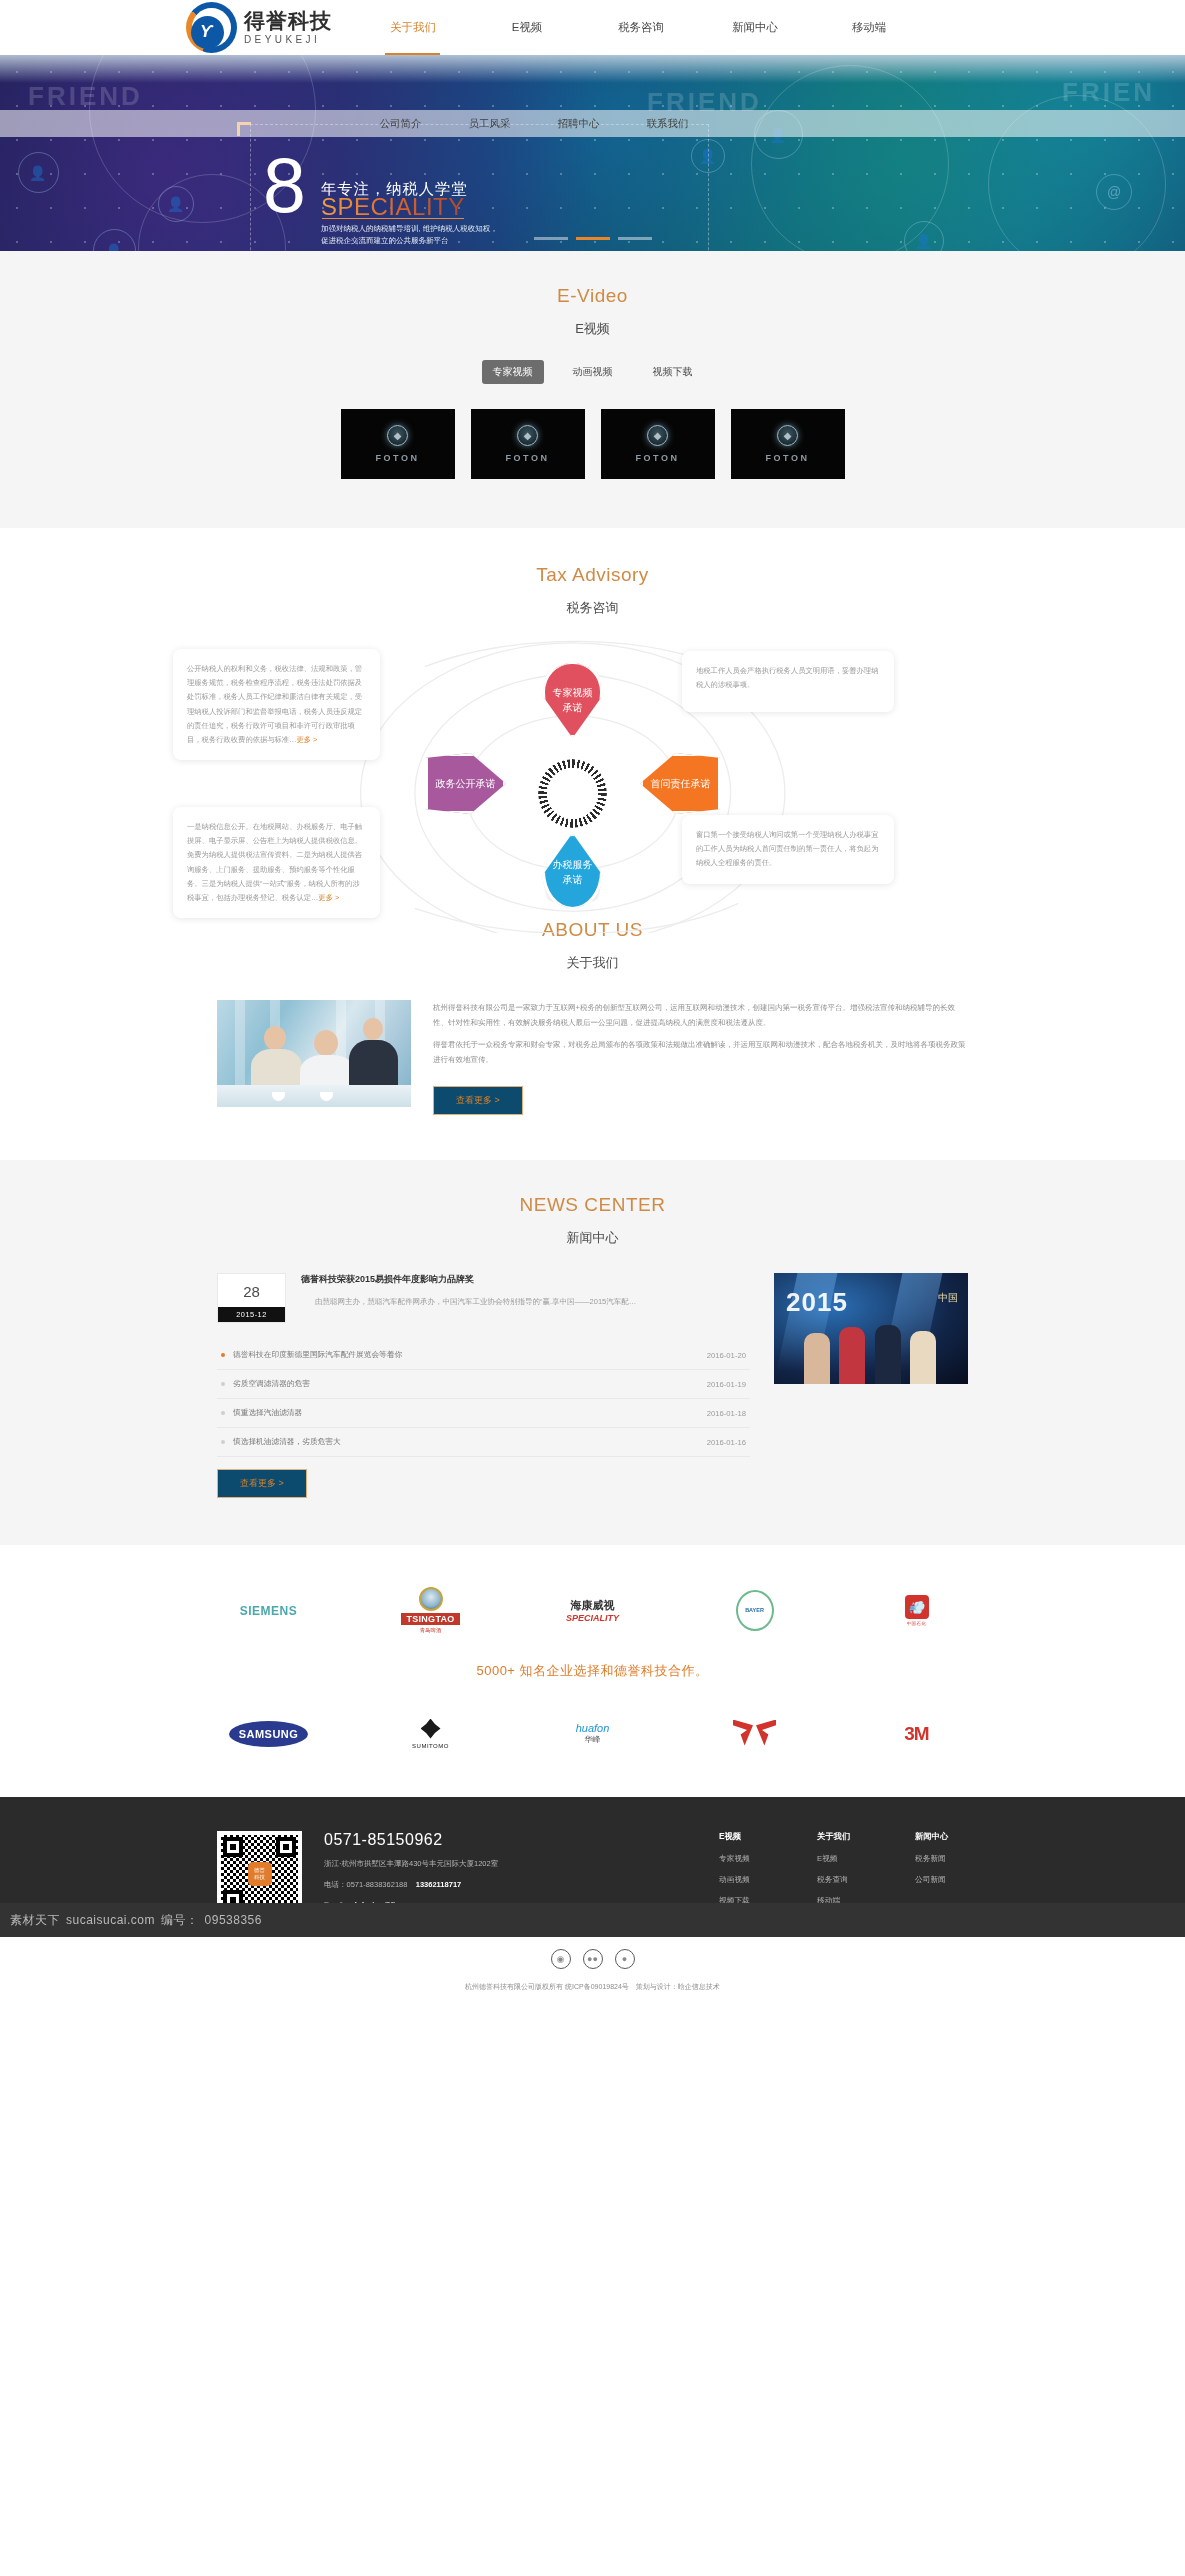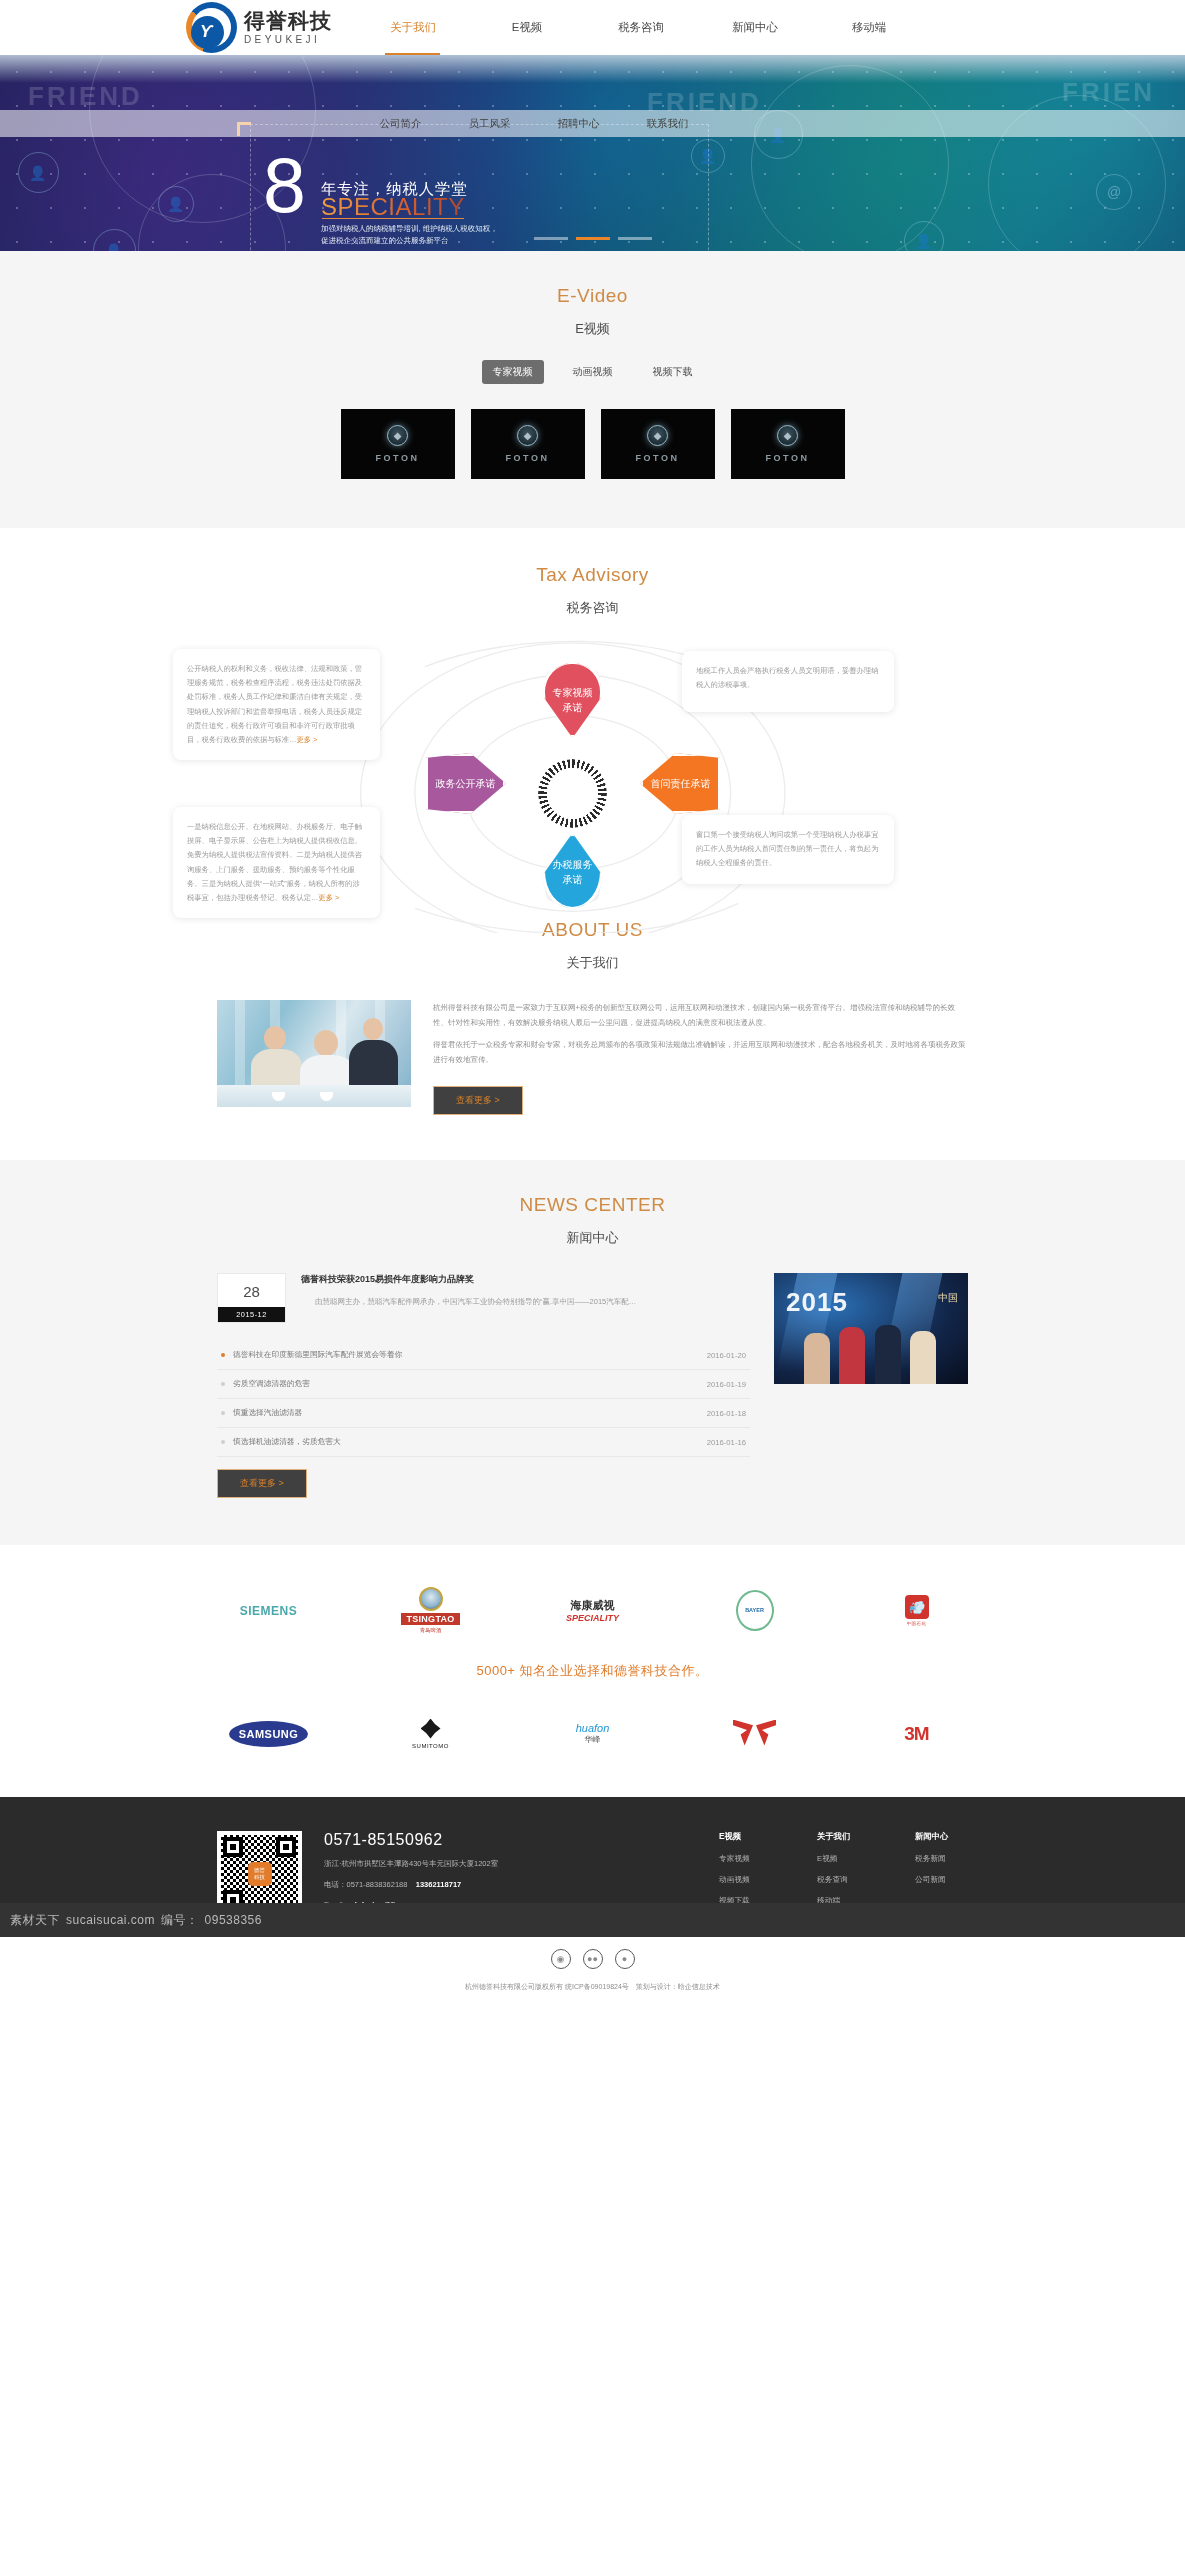--- a/index.html
+++ b/index.html
@@ -225,21 +225,21 @@
     position: absolute; bottom: 6px; width: 13px; height: 9px;
     background: #fff; border-radius: 0 0 7px 7px;
   }
   .about-text { flex: 1; }
   .about-text p {
     font-size: 7.5px; color: #8f8f8f; line-height: 2.0; margin-bottom: 7px;
   }
   .btn-more {
     display: inline-flex; align-items: center; justify-content: center;
     margin-top: 12px; padding: 7px 22px; border: 1px solid #e3b178;
-    color: #d9822b; font-size: 9px; background: #404040; cursor: pointer; text-align: right;
+    color: #d9822b; font-size: 9px; background: #0c4a6e; cursor: pointer; text-align: right;
   }
 
   
   .news { background: #f5f5f5; padding: 34px 0 47px; }
   .news-body { width: 751px; margin: 26px auto 0; display: flex; gap: 24px; }
   .news-left { flex: 1; }
   .news-feature { display: flex; gap: 15px; align-items: flex-start; }
   .news-date {
     width: 69px; flex: none; background: #fff; text-align: center;
     border: 1px solid #e9e9e9;

